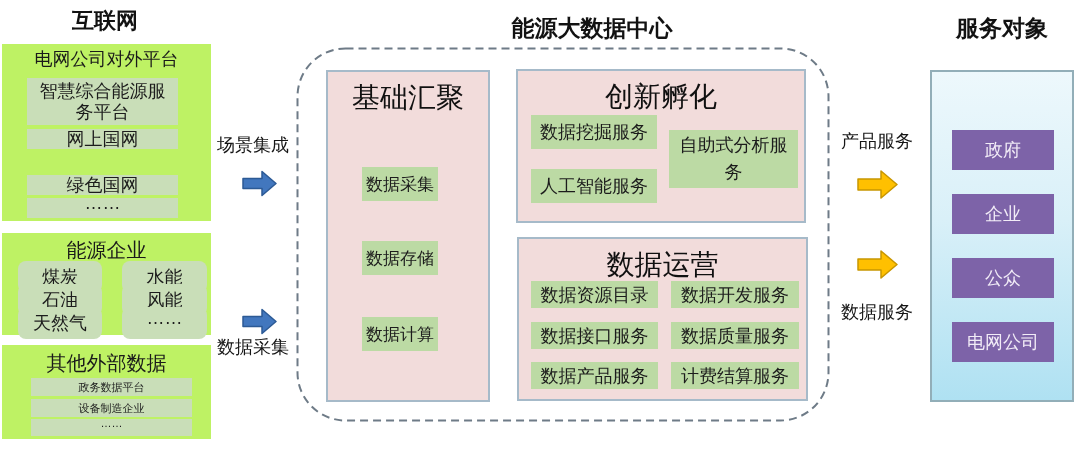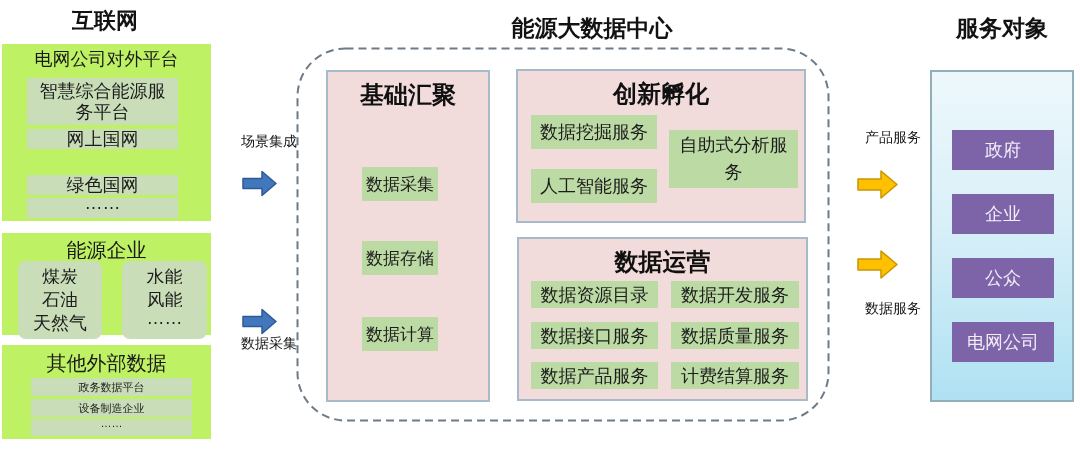--- a/index.html
+++ b/index.html
@@ -29,34 +29,34 @@
   .gb-c1 { left:16px;  width:84px; }
   .gb-c2 { left:120px; width:85px; }
   .gb-r1 { top:28px; } .gb-r2 { top:51px; } .gb-r3 { top:74px; }
   .gc { left:29px; width:161px; font-size:11px; }
   .gc-1 { top:33px; height:18px; }
   .gc-2 { top:54px; height:18px; }
   .gc-3 { top:74px; height:17px; }
   .dots { position:relative; top:-5px; }
 
   
-  .flow-label { position:absolute; font-size:14px; font-weight:500; color:#161616; text-align:right; }
+  .flow-label { position:absolute; font-size:18px; font-weight:500; color:#161616; text-align:left; }
   .fl-1 { left:217px; top:133px; width:80px; }
   .fl-2 { left:217px; top:335px; width:80px; }
   .fl-3 { left:841px; top:129px; width:80px; }
   .fl-4 { left:841px; top:300px; width:80px; }
   .arrow { position:absolute; }
 
   
   .hub-border { position:absolute; left:296px; top:47px; width:534px; height:375px; }
   .pbox { position:absolute; background:#F2DCDB; border:2px solid #A6BAC9; }
   .pbox-base { left:326px; top:70px;  width:164px; height:332px; }
   .pbox-inno { left:516px; top:69px;  width:290px; height:154px; }
   .pbox-oper { left:517px; top:237px; width:291px; height:164px; }
-  .pbox-title { position:absolute; left:0; width:100%; text-align:center; font-weight:bold; font-size:24px; color:#101010; top:7px; }
+  .pbox-title { position:absolute; left:0; width:100%; text-align:center; font-weight:normal; font-size:28px; color:#101010; top:7px; }
   .pg { position:absolute; background:#BCDAA4; display:flex; align-items:center; justify-content:center; color:#1c1c1c; text-align:center; font-weight:500; }
   .base-g { left:34px; width:76px; height:34px; font-size:17px; }
   .base-g1 { top:95px; } .base-g2 { top:169px; } .base-g3 { top:245px; }
   .inno-g { font-size:18px; }
   .inno-g1 { left:13px;  top:44px; width:126px; height:34px; }
   .inno-g2 { left:151px; top:59px; width:129px; height:58px; line-height:27px; padding:0 6px; }
   .inno-g3 { left:13px;  top:98px; width:126px; height:34px; }
   .oper-g { height:27px; font-size:18px; }
   .oper-c1 { left:12px;  width:127px; }
   .oper-c2 { left:152px; width:128px; }

